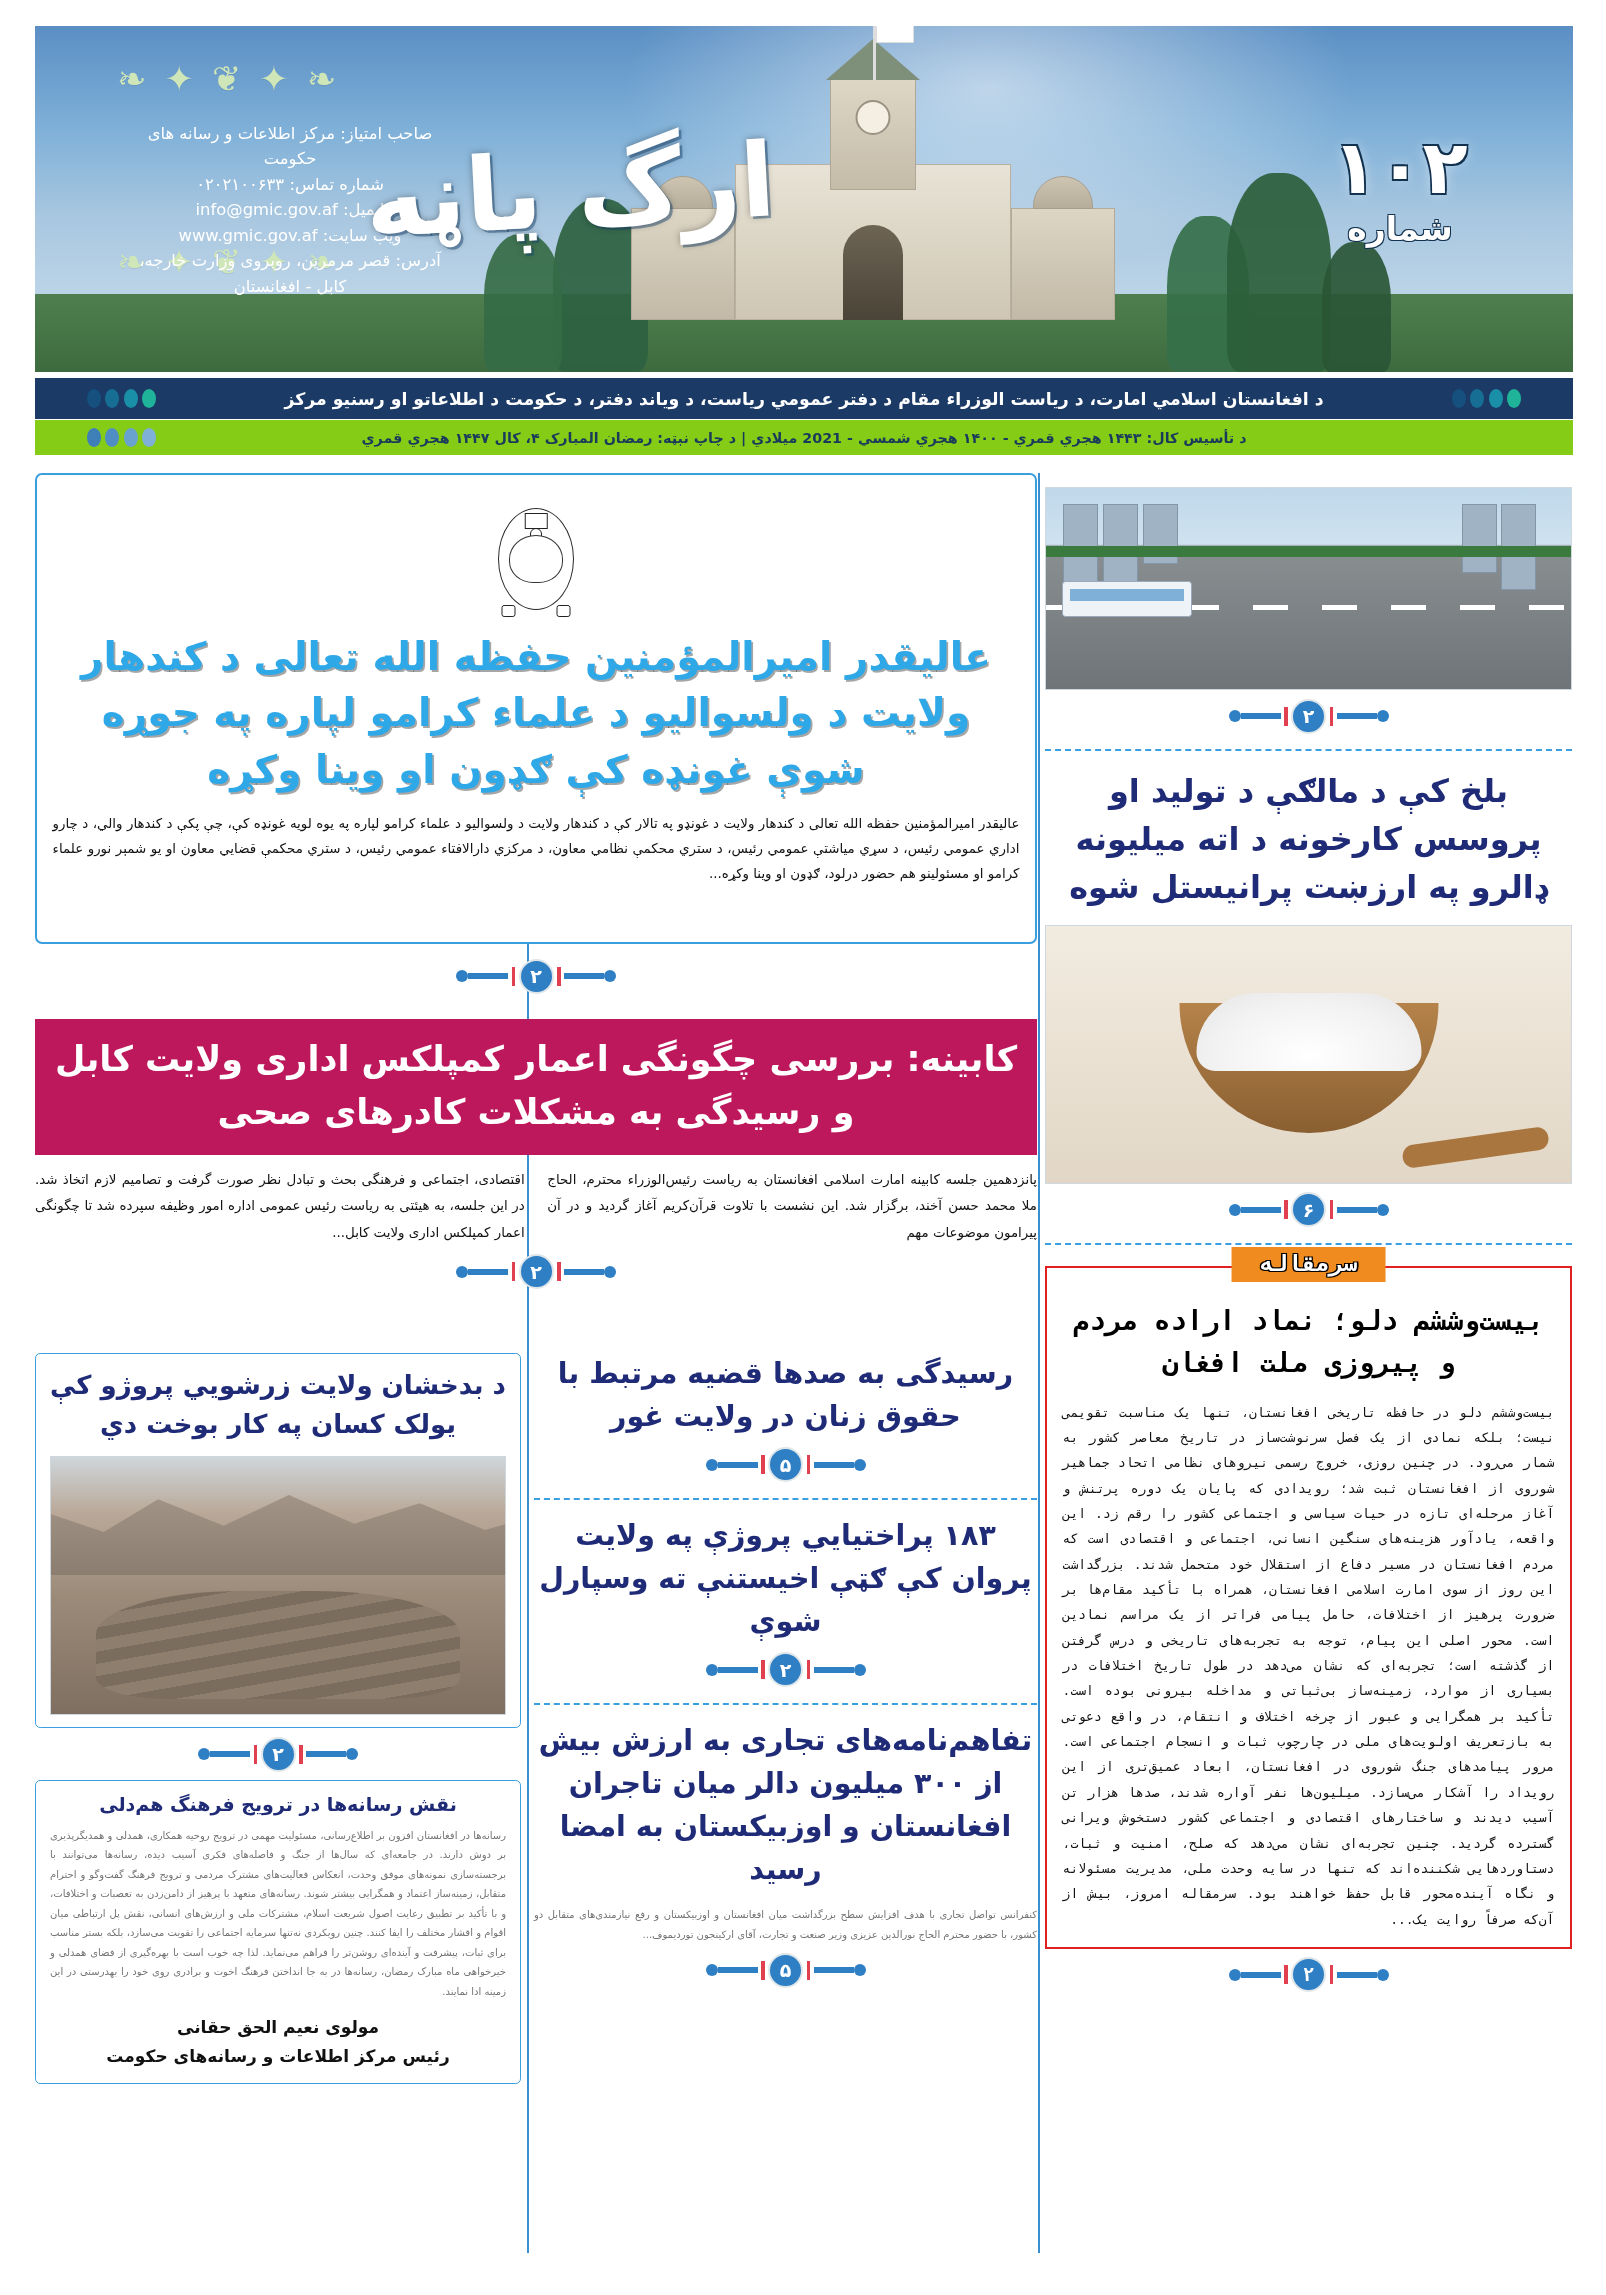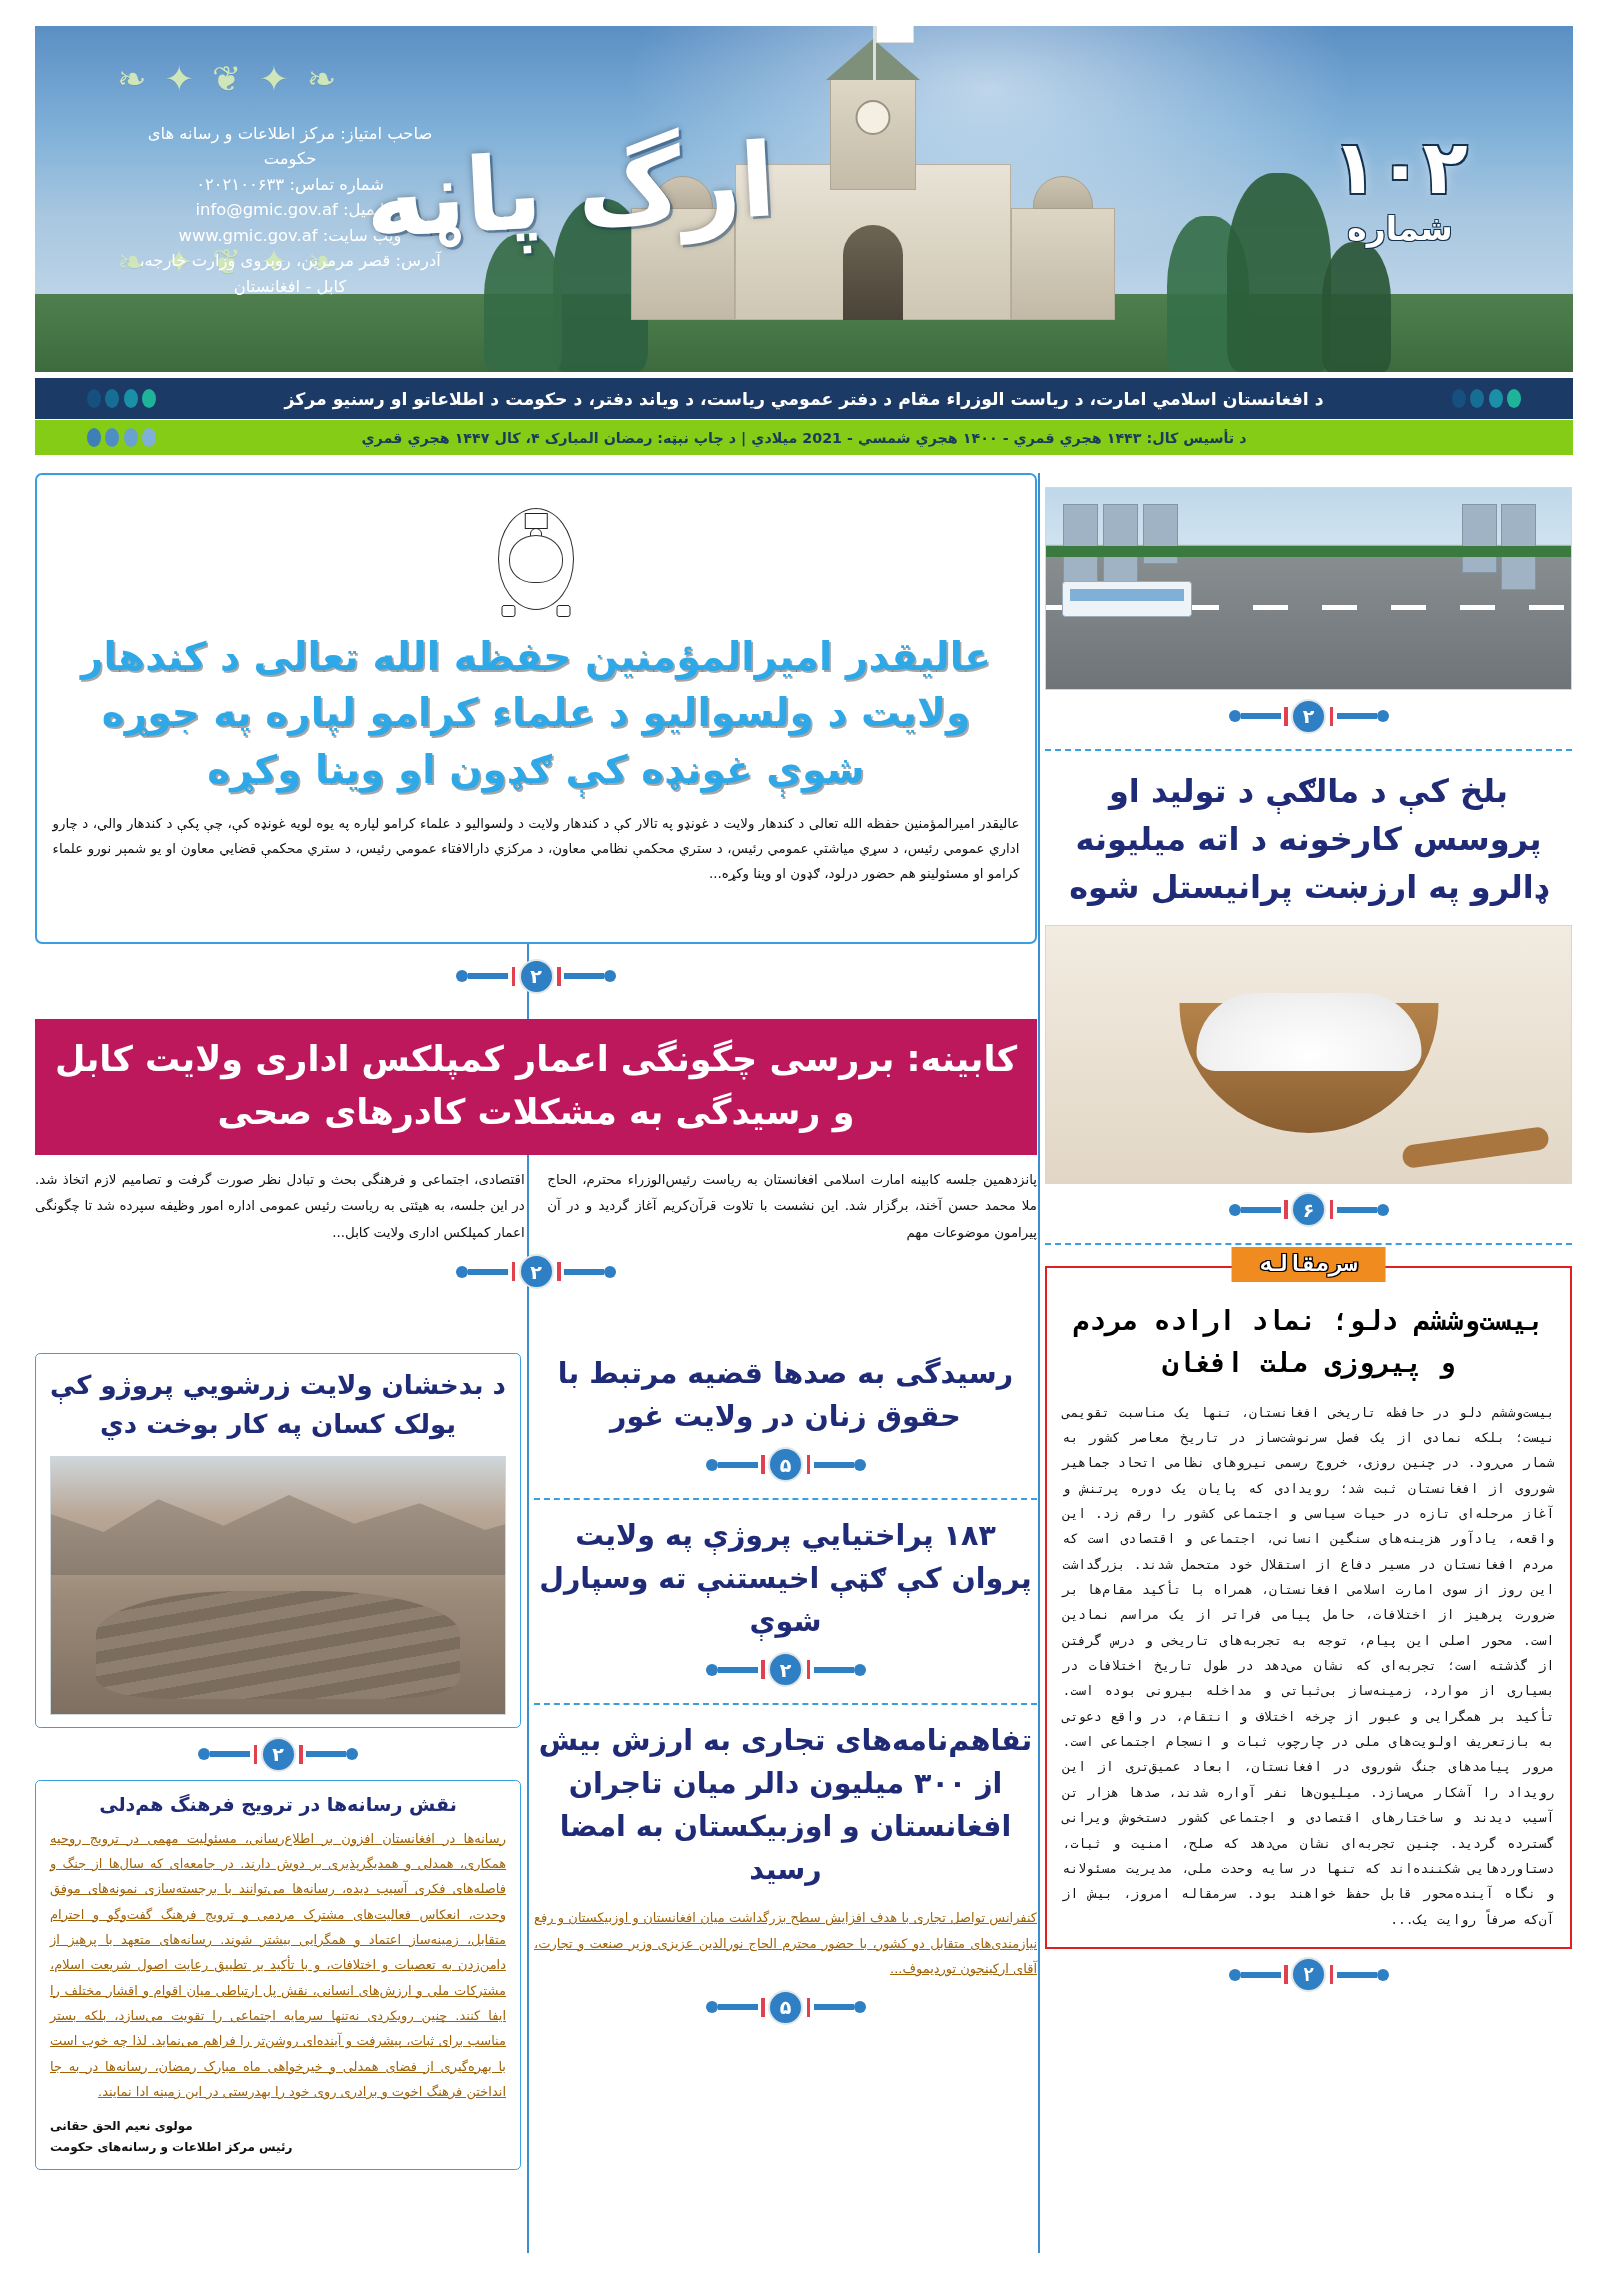--- a/index.html
+++ b/index.html
@@ -250,22 +250,22 @@
     position:absolute; left:50%; transform:translateX(-50%); top:-19px;
     background:#ef8b1f; color:#fff; font-size:23px; font-weight:bold;
     padding:3.5px 29px; z-index:3;
     text-shadow:1.3px 1.3px 0 #000,-1.3px -1.3px 0 #000,1.3px -1.3px 0 #000,-1.3px 1.3px 0 #000;
   }
   .edit-box { border:2.6px solid #e02020; padding:35px 15.6px 14px; background:#fff; }
   .edit-title { color:#000; font-size:27px; font-weight:bold; text-align:center; line-height:1.55; direction:rtl; }
   .edit-body { margin-top:14px; font-size:13px; line-height:1.95; color:#111; text-align:justify; direction:rtl; }
 
   .inner-title { color:#1f2b77; font-size:19px; font-weight:bold; text-align:center; direction:rtl; margin-bottom:10.4px;}
-  .inner-body { font-size:13px; line-height:1.95; color:#a16207; text-align:justify; direction:rtl;text-decoration:underline;}
-  .sign { margin-top:12px; text-align:left; font-size:12px; font-weight:bold; color:#111; line-height:1.7;}
+  .inner-body { font-size:10px; line-height:1.95; color:#737373; text-align:justify; direction:rtl;}
+  .sign { margin-top:12px; text-align:center; font-size:17px; font-weight:bold; color:#111; line-height:1.7;}
 </style>
 </head>
 <body>
 
 <div class="page">
 
   <div class="masthead">
     <div class="sky-photo"></div>
     <div class="ground"></div>
     <div class="tree t4"></div>

